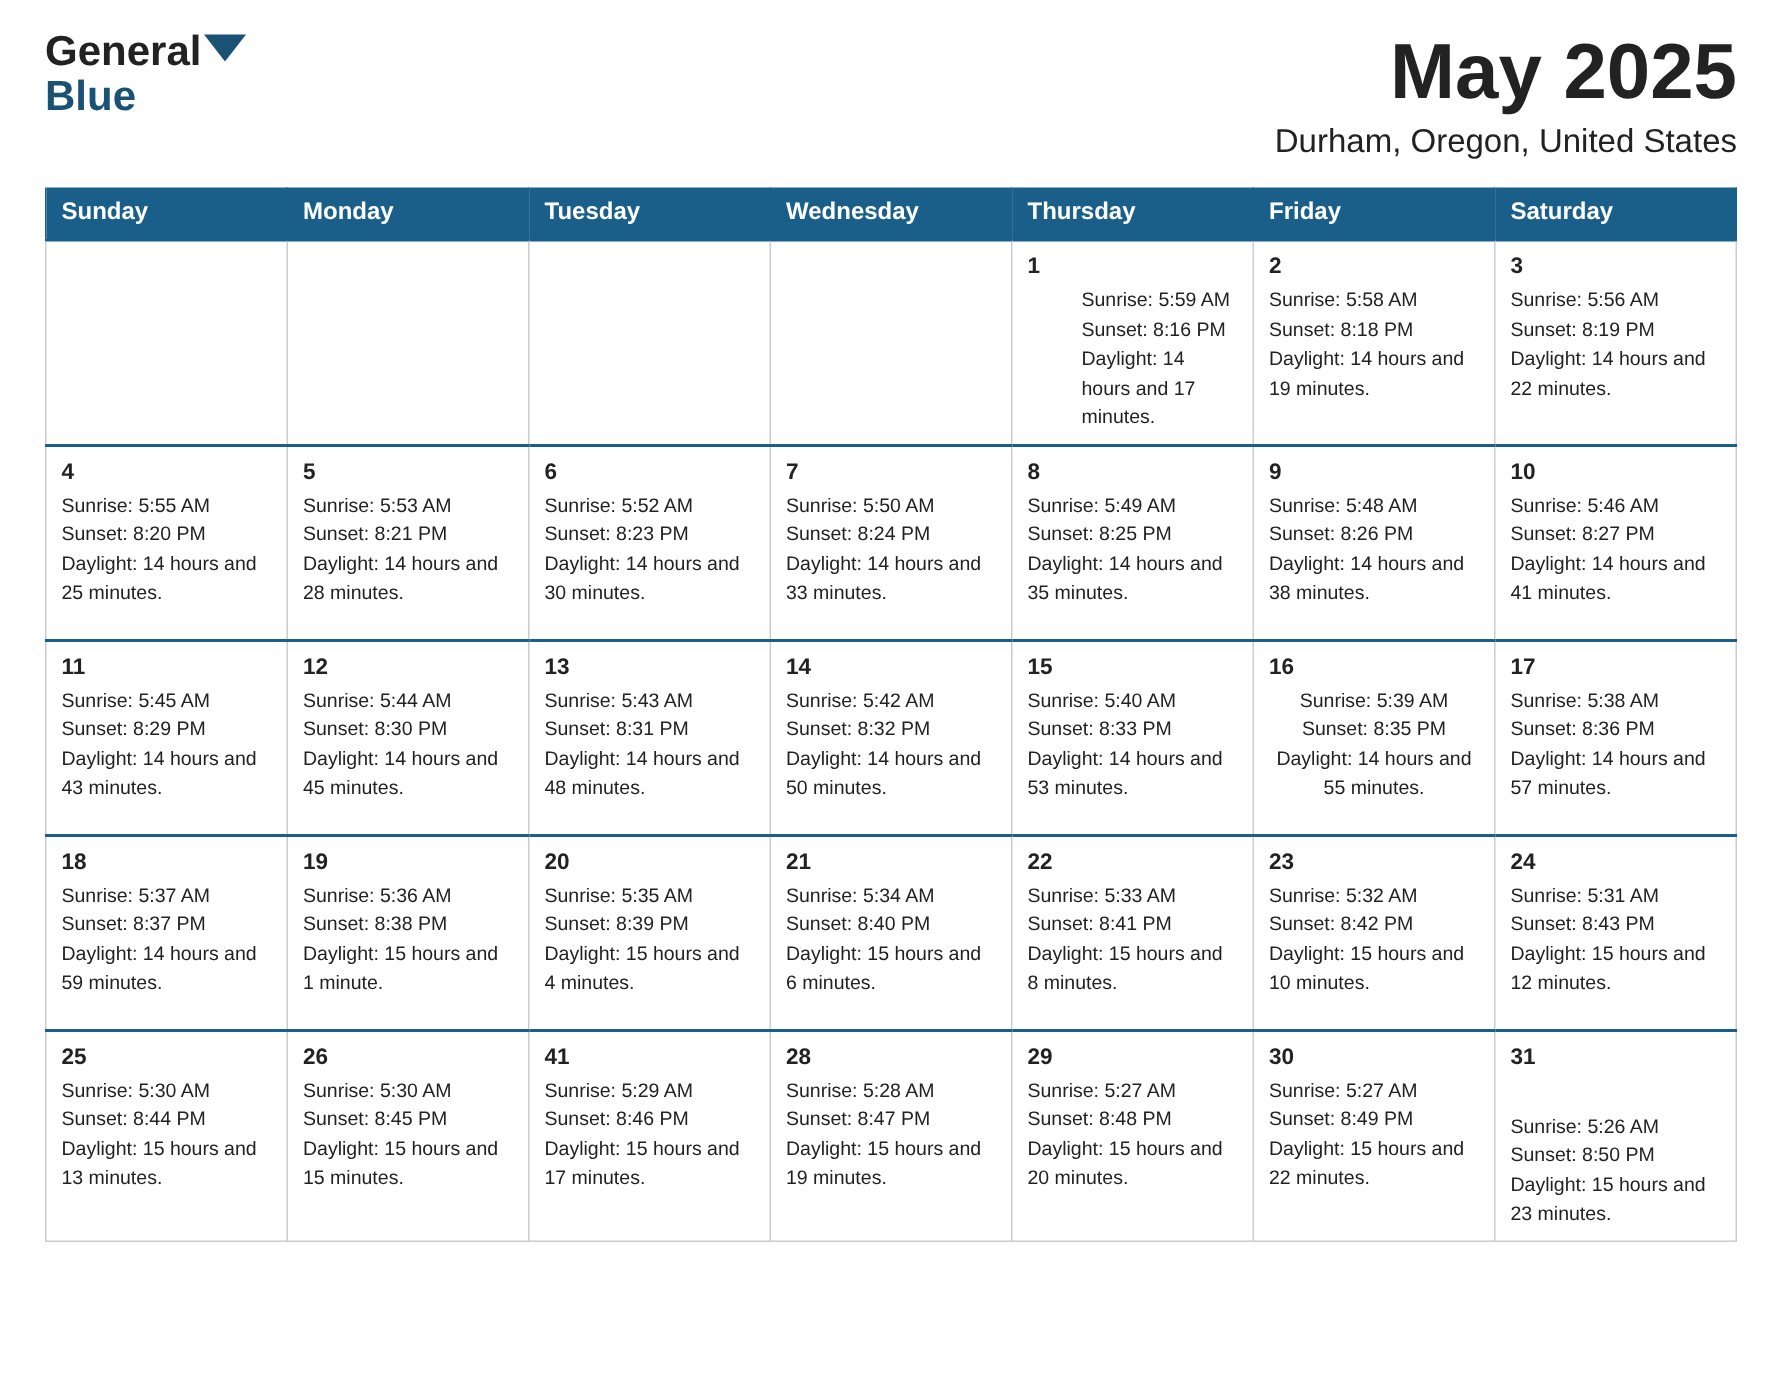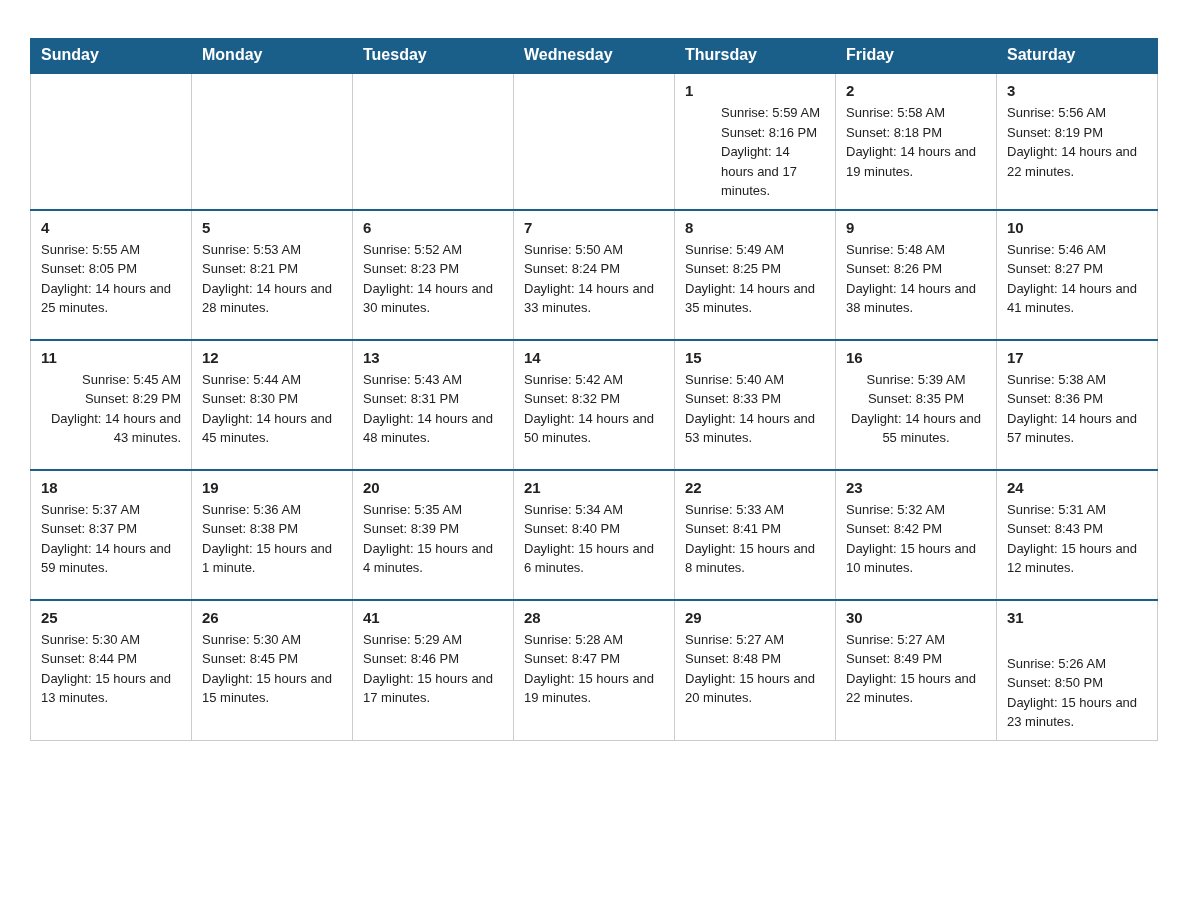--- a/index.html
+++ b/index.html
@@ -103,20 +103,31 @@
     }
     
     thead tr th {
       border-top: none;
     }
   </style>
 </head>
 <body>
 
 <div class="header-section">
+  <div class="logo-area">
+    <div class="logo-text">
+      <span class="logo-general">General</span>
+      <span class="logo-triangle"></span>
+    </div>
+    <span class="logo-blue">Blue</span>
+  </div>
+  <div class="title-area">
+    <div class="month-year">May 2025</div>
+    <div class="location">Durham, Oregon, United States</div>
+  </div>
 </div>
 
 <table>
   <thead>
     <tr>
     <th>Sunday</th>
         <th>Monday</th>
         <th>Tuesday</th>
         <th>Wednesday</th>
         <th>Thursday</th>
@@ -146,21 +157,21 @@
           <span class="day-number">3</span>
           <div class="day-info" style="white-space: pre-line;">Sunrise: 5:56 AM
 Sunset: 8:19 PM
 Daylight: 14 hours and 22 minutes.</div>
         </td>
       </tr>
       <tr>
         <td>
           <span class="day-number">4</span>
           <div class="day-info" style="white-space: pre-line;">Sunrise: 5:55 AM
-Sunset: 8:05 PM
+Sunset: 8:20 PM
 Daylight: 14 hours and 25 minutes.</div>
         </td>
         <td>
           <span class="day-number">5</span>
           <div class="day-info" style="white-space: pre-line;">Sunrise: 5:53 AM
 Sunset: 8:21 PM
 Daylight: 14 hours and 28 minutes.</div>
         </td>
         <td>
           <span class="day-number">6</span>
@@ -189,21 +200,21 @@
         <td>
           <span class="day-number">10</span>
           <div class="day-info" style="white-space: pre-line;">Sunrise: 5:46 AM
 Sunset: 8:27 PM
 Daylight: 14 hours and 41 minutes.</div>
         </td>
       </tr>
       <tr>
         <td>
           <span class="day-number">11</span>
-          <div class="day-info" style="white-space: pre-line; text-align: right;">Sunrise: 5:45 AM
+          <div class="day-info" style="white-space: pre-line;">Sunrise: 5:45 AM
 Sunset: 8:29 PM
 Daylight: 14 hours and 43 minutes.</div>
         </td>
         <td>
           <span class="day-number">12</span>
           <div class="day-info" style="white-space: pre-line;">Sunrise: 5:44 AM
 Sunset: 8:30 PM
 Daylight: 14 hours and 45 minutes.</div>
         </td>
         <td>

